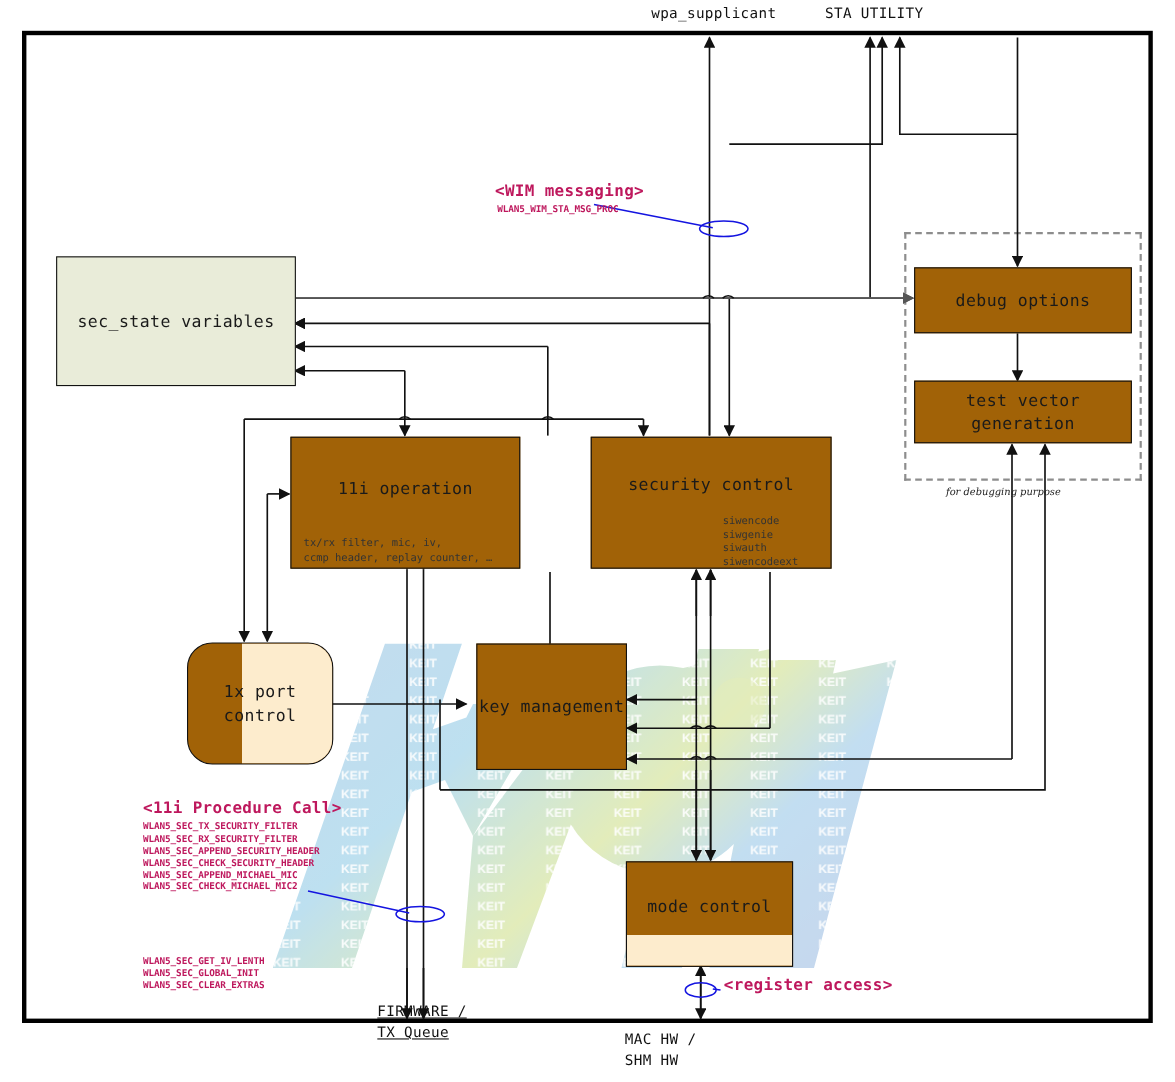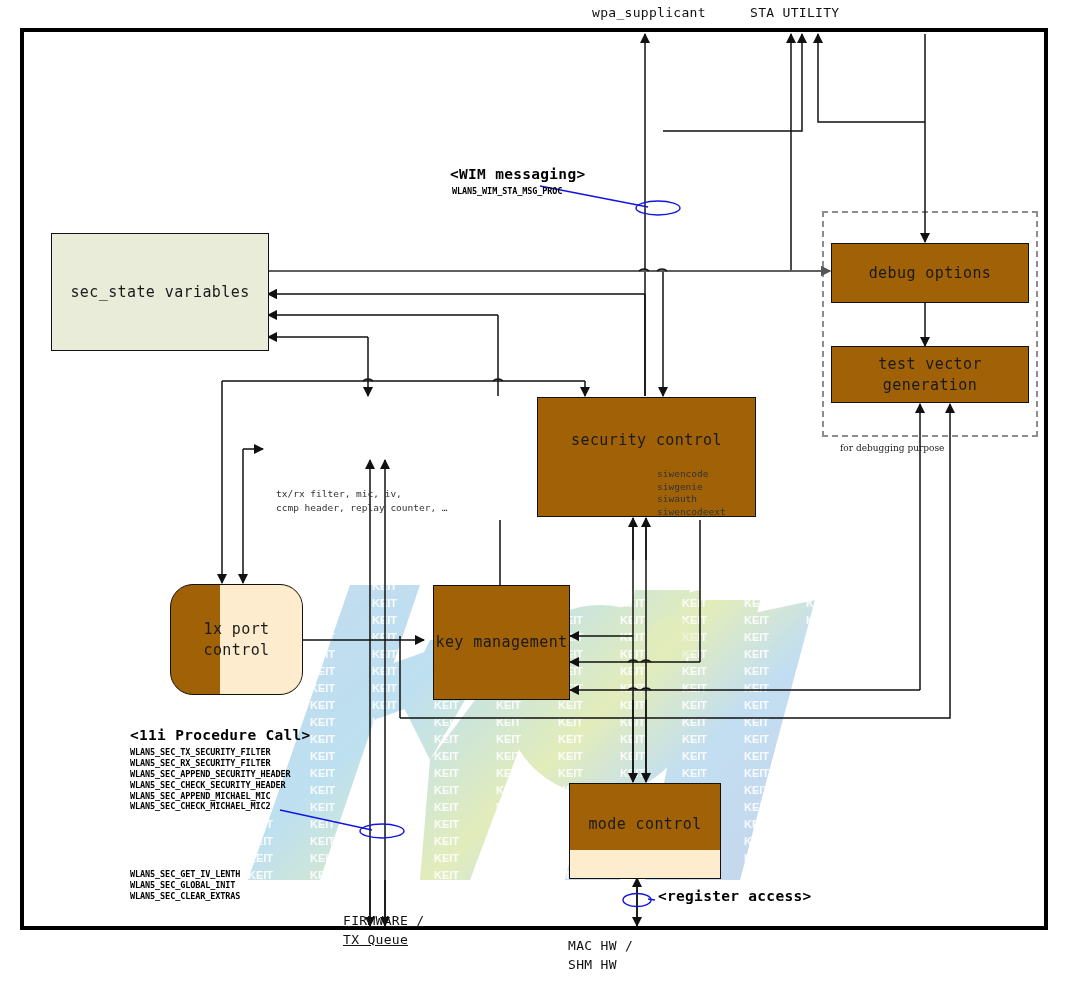--- a/index.html
+++ b/index.html
@@ -18,27 +18,27 @@
   .node{position:absolute;box-sizing:border-box;border:1px solid #111;
         display:flex;align-items:center;justify-content:center;}
   .node .ttl{font-size:15px;color:#1a1a1a;letter-spacing:.4px;text-align:center;line-height:1.35;}
 
   .n-orange{background:#a16207;}
   .n-green{background:#e9ecd9;}
 
   .sublist{position:absolute;font-size:9.5px;color:#333;line-height:1.32;text-align:left;}
   .subline{position:absolute;font-size:9.5px;color:#333;line-height:1.45;text-align:left;}
 
-  .edgelabel{position:absolute;color:#000000;font-weight:bold;white-space:nowrap;}
+  .edgelabel{position:absolute;color:#be185d;font-weight:bold;white-space:nowrap;}
   .el-big{font-size:14.5px;letter-spacing:.3px;}
   .el-small{font-size:8.5px;line-height:1.28;letter-spacing:-.1px;}
 
   .railtext{position:absolute;font-size:13px;color:#111;letter-spacing:.3px;line-height:1.45;white-space:pre;}
-  .dbgnote{position:absolute;font-size:9px;color:#222;
-           font-family:"DejaVu Serif","Liberation Serif",serif;}
+  .dbgnote{position:absolute;font-size:9px;color:#222;font-style:italic;
+           font-family:"DejaVu Serif","Liberation Serif",serif;margin-left:20px;}
 
   .dashbox{position:absolute;box-sizing:border-box;border:2.5px dashed #8d8d8d;z-index:1;}
 
   
   .shade-v{position:absolute;top:0;bottom:0;background:#fdeccd;}
   .shade-h{position:absolute;left:0;right:0;background:#fdeccd;}
 </style>
 </head>
 <body>
 
@@ -186,20 +186,23 @@
       <ellipse cx="637" cy="900" rx="14" ry="6.5"></ellipse>
     </g>
   </svg>
 
   <div class="boxes">
 
     <div class="node n-green" style="left:51px;top:233px;width:218px;height:118px;">
       <div class="ttl">sec_state variables</div>
     </div>
 
+    <div class="node n-orange" style="left:264px;top:397px;width:209px;height:120px;">
+      <div class="ttl" style="margin-bottom:26px;">11i operation</div>
+    </div>
     <div class="subline" style="left:276px;top:487px;width:200px;white-space:pre-line;">tx/rx filter, mic, iv,
 ccmp header, replay counter, …</div>
 
     <div class="node n-orange" style="left:537px;top:397px;width:219px;height:120px;">
       <div class="ttl" style="margin-bottom:34px;">security control</div>
     </div>
     <div class="sublist" style="left:657px;top:468px;">
       <div>siwencode</div>
       <div>siwgenie</div>
       <div>siwauth</div>

